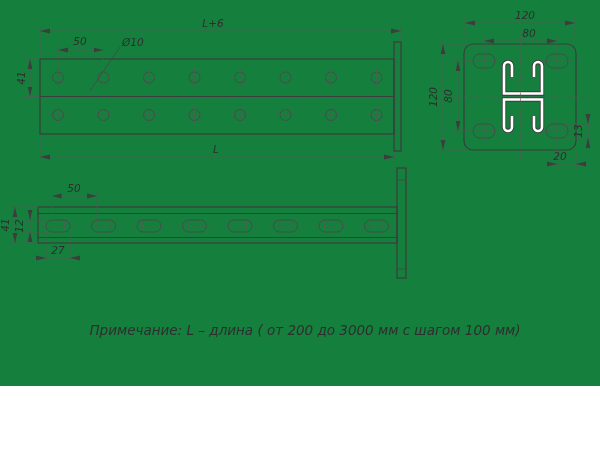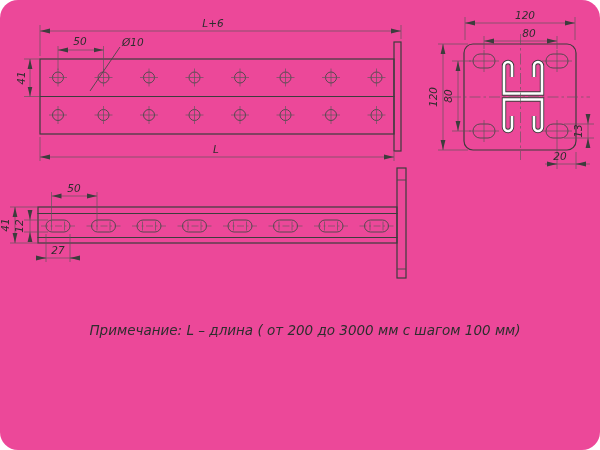--- a/index.html
+++ b/index.html
@@ -1,17 +1,17 @@
 <!DOCTYPE html>
 <html><head>
 <meta charset="utf-8">
 <style>
   html,body{margin:0;padding:0;background:#fff;}
-  .page{position:relative;width:600px;height:450px;background:#ec4899;overflow:hidden;
-        font-family:"DejaVu Sans",sans-serif;border-radius:18px;}
+  .page{position:relative;width:600px;height:386px;background:#15803d;overflow:hidden;
+        font-family:"DejaVu Sans",sans-serif;}
   svg{display:block;}
   .thick{stroke:#3d3d3d;stroke-width:1.2;fill:none;stroke-linecap:square;}
   .med{stroke:#474747;stroke-width:0.9;fill:none;}
   .thin{stroke:#585858;stroke-width:0.65;fill:none;}
   .cl{stroke:#585858;stroke-width:0.6;fill:none;stroke-dasharray:11 3 2.5 3;}
   .slotcl{stroke:#585858;stroke-width:0.6;fill:none;stroke-dasharray:7 2.5 2 2.5;}
   .profileD{stroke:#3d3d3d;stroke-width:4.4;fill:none;}
   .profileW{stroke:#ffffff;stroke-width:2.6;fill:none;}
   text.dim{font:italic 10.5px "DejaVu Sans",sans-serif;fill:#2e2e2e;}
   text.note{font:italic 13.5px "DejaVu Sans",sans-serif;fill:#2e2e2e;}

